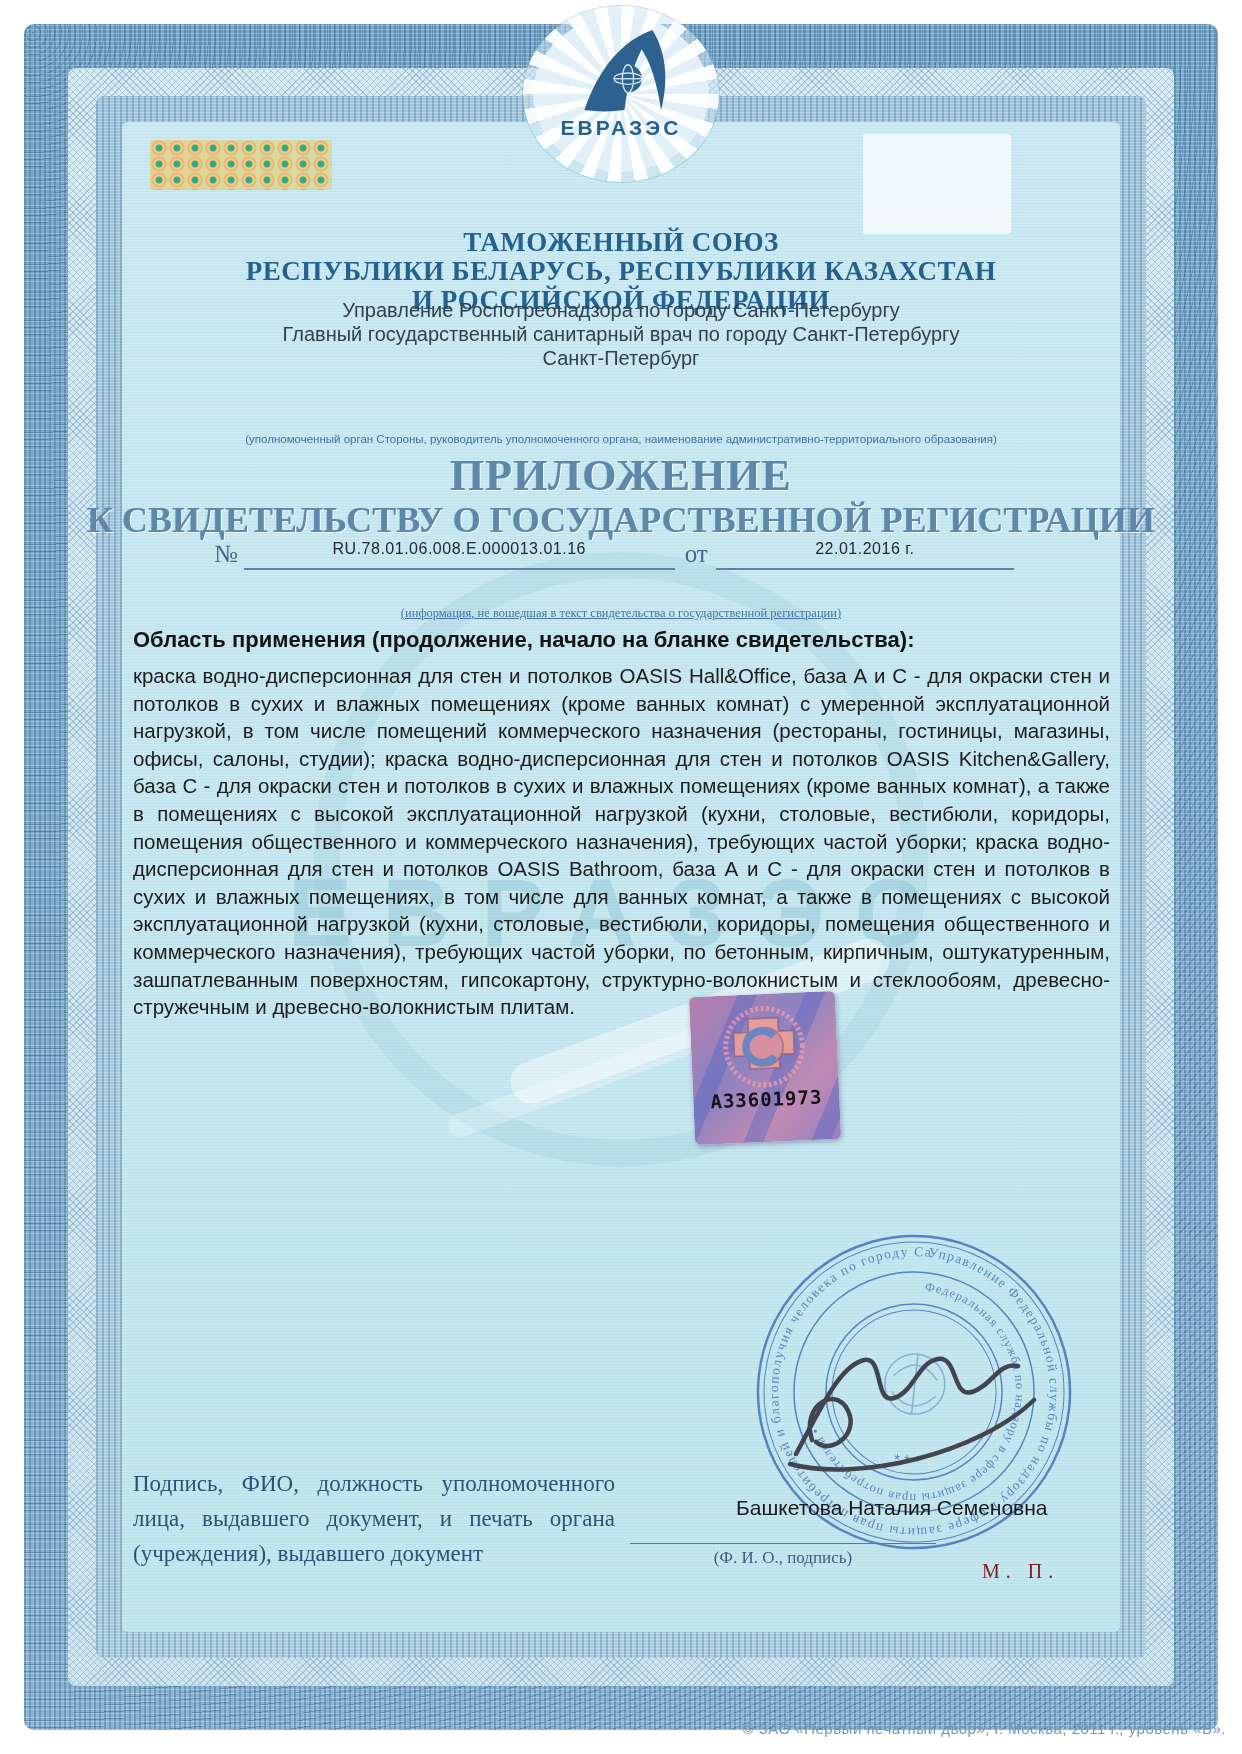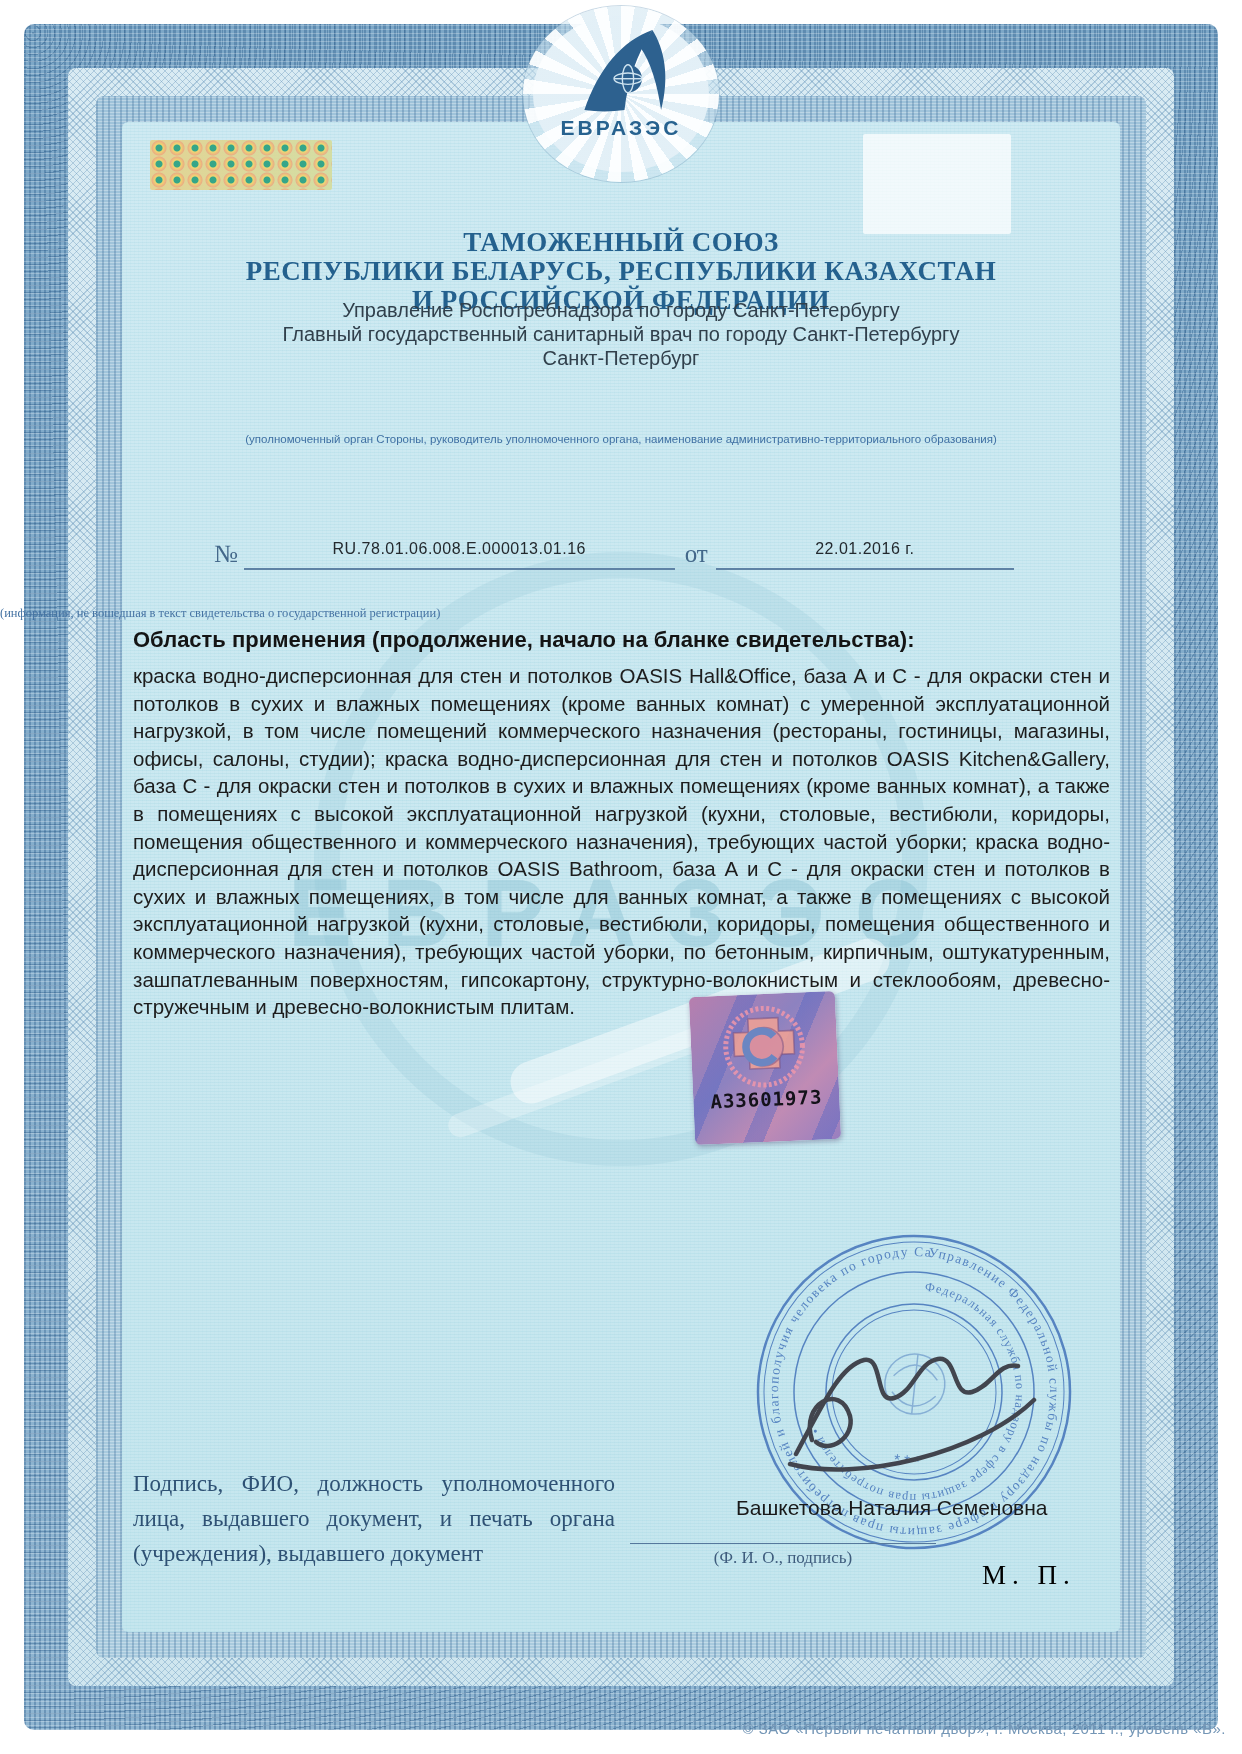--- a/index.html
+++ b/index.html
@@ -84,22 +84,22 @@
   .reg-row { position:absolute; top:540px; left:214px; width:800px; display:flex;
     align-items:flex-end; z-index:6; }
   .reg-label { font-family:"Liberation Serif", serif; font-size:25px; color:#44688a; padding:0 6px 2px 0; }
   .reg-line { border-bottom:2px solid #5e82a5; text-align:center; padding-bottom:10px;
     font-size:16px; color:#23292e; letter-spacing:.5px; }
   .reg-line.num { flex:1.3; }
   .reg-line.date { flex:0.9;text-align:center; }
   .reg-label.ot { padding:0 8px 2px 10px; }
 
   
-  .info-caption { position:absolute; top:606px; left:0; width:100%; 
-    font-family:"Liberation Serif", serif; font-size:12.5px; color:#4573a3; z-index:6; }
+  .info-caption { position:absolute; top:606px; left:0; width:100%; text-align:center;
+    font-family:"Liberation Serif", serif; font-size:12.5px; color:#4573a3; z-index:6;text-decoration:underline; }
   .scope-heading { position:absolute; top:627px; left:133px; width:980px;
     font-size:22px; font-weight:bold; color:#141414; z-index:6; }
   .scope-body { position:absolute; top:662px; left:133px; width:977px;
     font-size:20.5px; line-height:27.6px; color:#1d1d1d; text-align:justify; z-index:6; }
 
   
   .holo { position:absolute; left:692px; top:994px; width:146px; height:148px; z-index:7;
     transform:rotate(-2.5deg); border-radius:6px;
     background:
       repeating-linear-gradient(115deg, transparent 0 44px, rgba(80,100,195,.40) 44px 62px),
@@ -115,21 +115,21 @@
     color:#2e5174; text-align:justify; z-index:6; }
   .stamp { position:absolute; left:750px; top:1228px; width:328px; height:328px;
     z-index:5; opacity:.82; transform:rotate(6deg); }
   .hand-sign { position:absolute; left:778px; top:1342px; width:270px; height:150px; z-index:8; }
   .sig-name { position:absolute; left:714px; top:1496px; font-size:21px; color:#191919; z-index:9;margin-left:22px; }
   .fio-line { position:absolute; left:630px; top:1543px; width:306px;
     border-top:1.5px solid #56789c; z-index:6; }
   .fio-caption { position:absolute; left:630px; top:1548px; width:306px; text-align:center;
     font-family:"Liberation Serif", serif; font-size:17px; color:#3e5c7d; z-index:9; }
   .mp { position:absolute; left:982px; top:1560px; font-family:"Liberation Serif", serif;
-    font-size:27px; color:#000000; letter-spacing:6px; z-index:9; }
+    font-size:20px; color:#7f1d1d; letter-spacing:6px; z-index:9; }
 
   
   .copyright { position:absolute; top:1720px; right:16px; font-size:15px;
     color:#7496b6; letter-spacing:.5px; z-index:6; }
 </style>
 </head>
 <body>
 
 <div class="page">
 
@@ -167,20 +167,24 @@
       <div>И РОССИЙСКОЙ ФЕДЕРАЦИИ</div>
     </div>
     <div class="hdr-sans">
       <div>Управление Роспотребнадзора по городу Санкт-Петербургу</div>
       <div>Главный государственный санитарный врач по городу Санкт-Петербургу</div>
       <div>Санкт-Петербург</div>
     </div>
   </div>
   <div class="org-caption">(уполномоченный орган Стороны, руководитель уполномоченного органа, наименование административно-территориального образования)</div>
 
+  <div class="main-title">
+    <div class="t1">ПРИЛОЖЕНИЕ</div>
+    <div class="t2">К СВИДЕТЕЛЬСТВУ О ГОСУДАРСТВЕННОЙ РЕГИСТРАЦИИ</div>
+  </div>
 
   <div class="reg-row">
     <div class="reg-label">№</div>
     <div class="reg-line num">RU.78.01.06.008.Е.000013.01.16</div>
     <div class="reg-label ot">от</div>
     <div class="reg-line date">22.01.2016 г.</div>
   </div>
 
   <div class="info-caption">(информация, не вошедшая в текст свидетельства о государственной регистрации)</div>
   <div class="scope-heading">Область применения (продолжение, начало на бланке свидетельства):</div>

